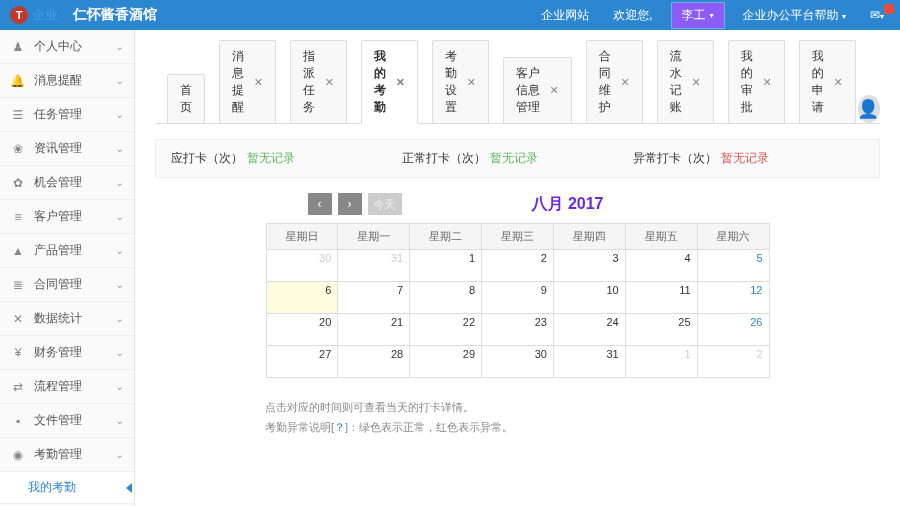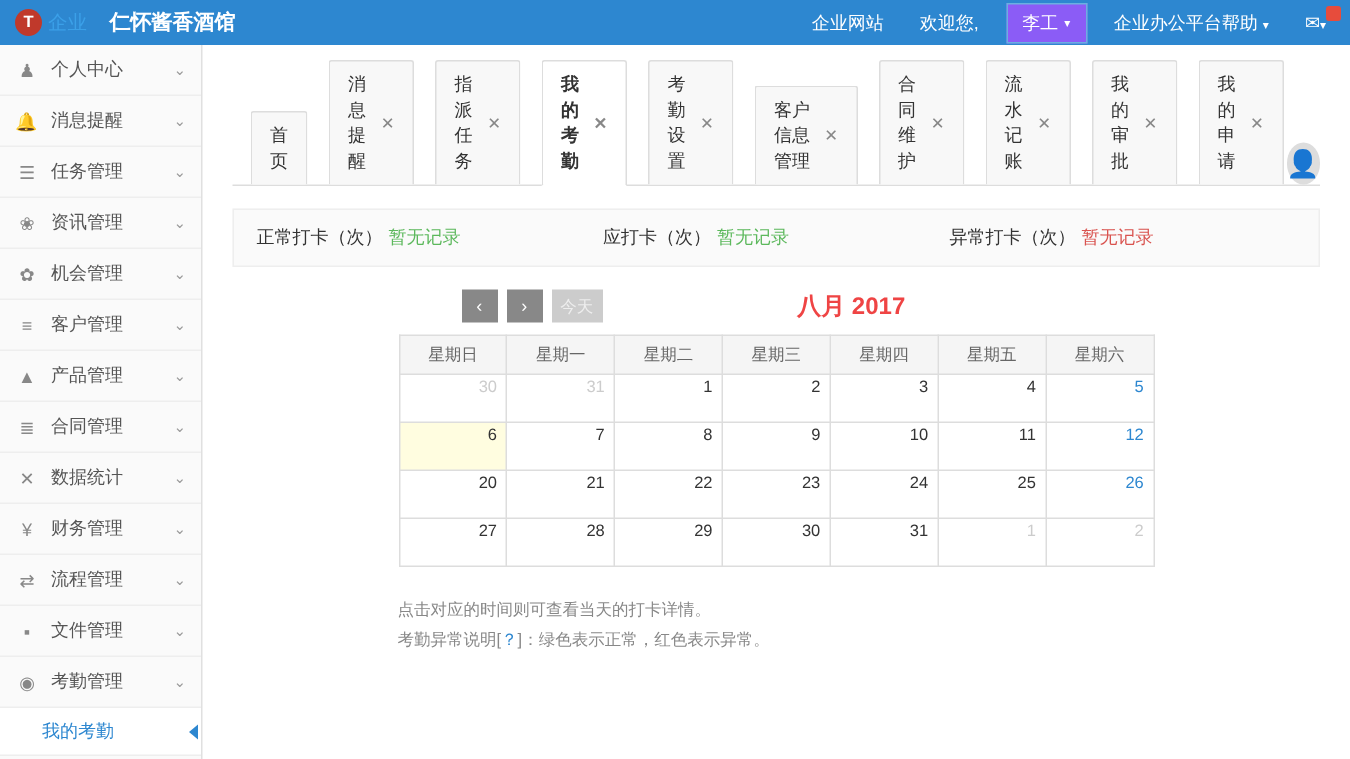--- a/index.html
+++ b/index.html
@@ -34,21 +34,21 @@
 
 .stats-bar { display: flex; border: 1px solid #eee; background: #fafafa; padding: 10px 15px; margin-bottom: 15px; font-size: 12px; }
 .stat-item { flex: 1; }
 .stat-value { color: #5cb85c; margin-left: 4px; }
 .stat-value.red { color: #d9534f; }
 
 .cal-wrap { display: flex; flex-direction: column; align-items: center; }
 .cal-header { display: flex; align-items: center; gap: 6px; margin-bottom: 8px; width: 420px; }
 .cal-nav-btn { width: 24px; height: 22px; background: #888; color: #fff; border: none; cursor: pointer; font-size: 12px; }
 .cal-today { width: 34px; height: 22px; background: #ccc; color: #eee; border: none; cursor: pointer; font-size: 11px; }
-.cal-title { flex: 1; text-align: center; color: #ef4444; font-size: 16px; font-weight: bold; }
+.cal-title { flex: 1; text-align: center; color: #6d28d9; font-size: 16px; font-weight: bold; }
 
 .calendar { border-collapse: collapse; width: 504px; }
 .calendar th { border: 1px solid #ddd; background: #f5f5f5; padding: 5px; font-weight: normal; font-size: 11px; color: #666; }
 .calendar td { border: 1px solid #ddd; width: 60px; height: 32px; text-align: right; padding: 2px 6px; vertical-align: top; font-size: 11px; color: #333; }
 .calendar td.other-month { color: #ccc; }
 .calendar td.today { background: #fffde0; }
 .calendar td.sat { color: #2d87d0; }
 
 .hints { margin-top: 20px; font-size: 11px; color: #888; line-height: 1.8; width: 420px; margin-left: 110px; }
 .hints .q { color: #2d87d0; cursor: pointer; }
@@ -186,22 +186,22 @@
           <span class="tab-close">✕</span>
         </div>
         <div class="tab">
           <span>我的申请</span>
           <span class="tab-close">✕</span>
         </div>
         <div class="avatar">👤</div>
     </div>
 
     <div class="stats-bar">
+      <div class="stat-item"><span>应打卡（次）</span><span class="stat-value">暂无记录</span></div>
       <div class="stat-item"><span>正常打卡（次）</span><span class="stat-value">暂无记录</span></div>
-      <div class="stat-item"><span>应打卡（次）</span><span class="stat-value">暂无记录</span></div>
       <div class="stat-item"><span>异常打卡（次）</span><span class="stat-value red">暂无记录</span></div>
     </div>
 
     <div class="cal-wrap">
       <div class="cal-header">
         <button class="cal-nav-btn">‹</button>
         <button class="cal-nav-btn">›</button>
         <button class="cal-today">今天</button>
         <div class="cal-title">八月 2017</div>
       </div>

